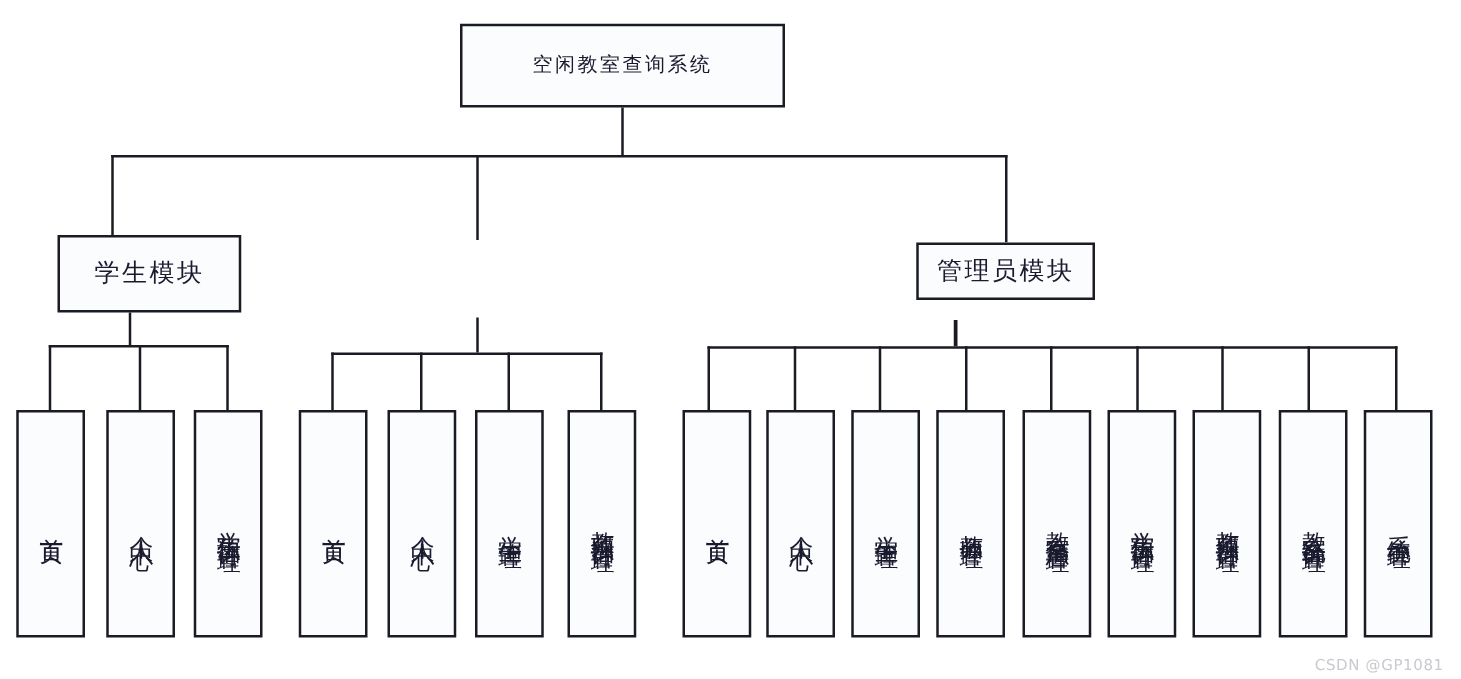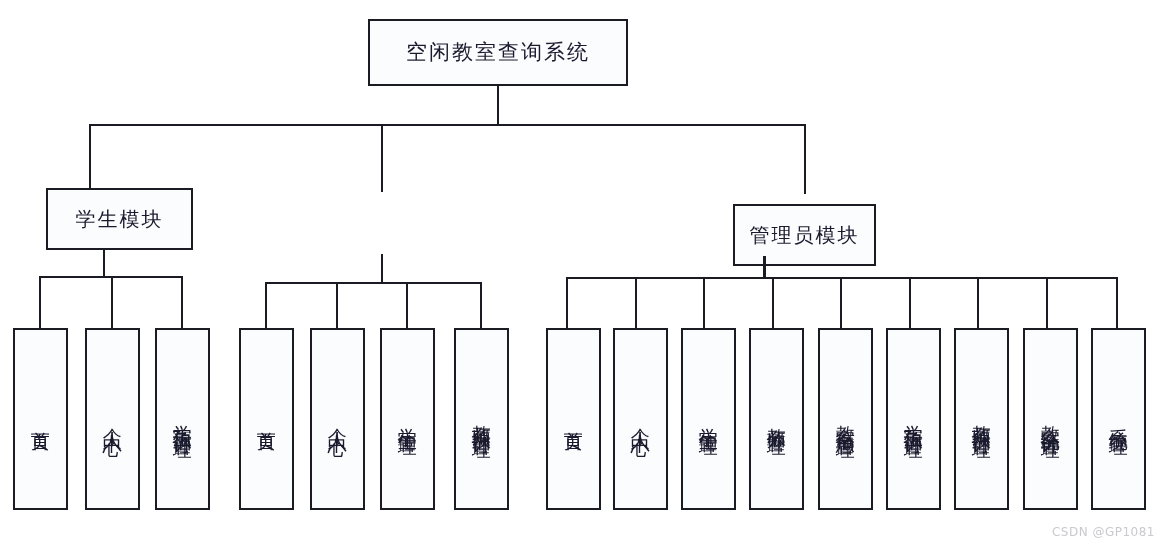--- a/index.html
+++ b/index.html
@@ -24,21 +24,21 @@
     box-sizing: border-box;
     border: 2px solid #1b1b24;
     background: #fbfcfe;
     display: flex;
     align-items: center;
     justify-content: center;
     color: #1a1a2e;
     line-height: 1.12;
   }
   .node.root {
-    font-size: 21px;
+    font-size: 16px;
     letter-spacing: 2px;
   }
   .node.module {
     font-size: 20px;
     letter-spacing: 2px;
   }
   .node.leaf {
     font-size: 19px;
     writing-mode: vertical-rl;
     text-orientation: upright;
@@ -87,21 +87,21 @@
 
   <div class="hline" style="left:89px; top:124px; width:717px; height:2px;"></div>
 
   <div class="vline" style="left:89px; top:124px; width:2px; height:64px;"></div>
   <div class="vline" style="left:381px; top:124px; width:2px; height:68px;"></div>
   <div class="vline" style="left:804px; top:124px; width:2px; height:70px;"></div>
 
   <div class="node module" style="left:46px; top:188px; width:147px; height:62px;">学生模块</div>
 
 
-  <div class="node module" style="left:733px; top:204px; width:143px; height:62px;">管理员模块</div>
+  <div class="node module" style="left:733px; top:194px; width:143px; height:46px;">管理员模块</div>
 
   <div class="vline" style="left:103px; top:250px; width:2px; height:26px;"></div>
   <div class="hline" style="left:39px; top:276px; width:144px; height:2px;"></div>
 
   <div class="vline" style="left:39px; top:276px; width:2px; height:52px;"></div>
   <div class="vline" style="left:111px; top:276px; width:2px; height:52px;"></div>
   <div class="vline" style="left:181px; top:276px; width:2px; height:52px;"></div>
 
   <div class="node leaf" style="left:13px; top:328px; width:55px; height:182px;">
     <span class="vtext">首页</span>

